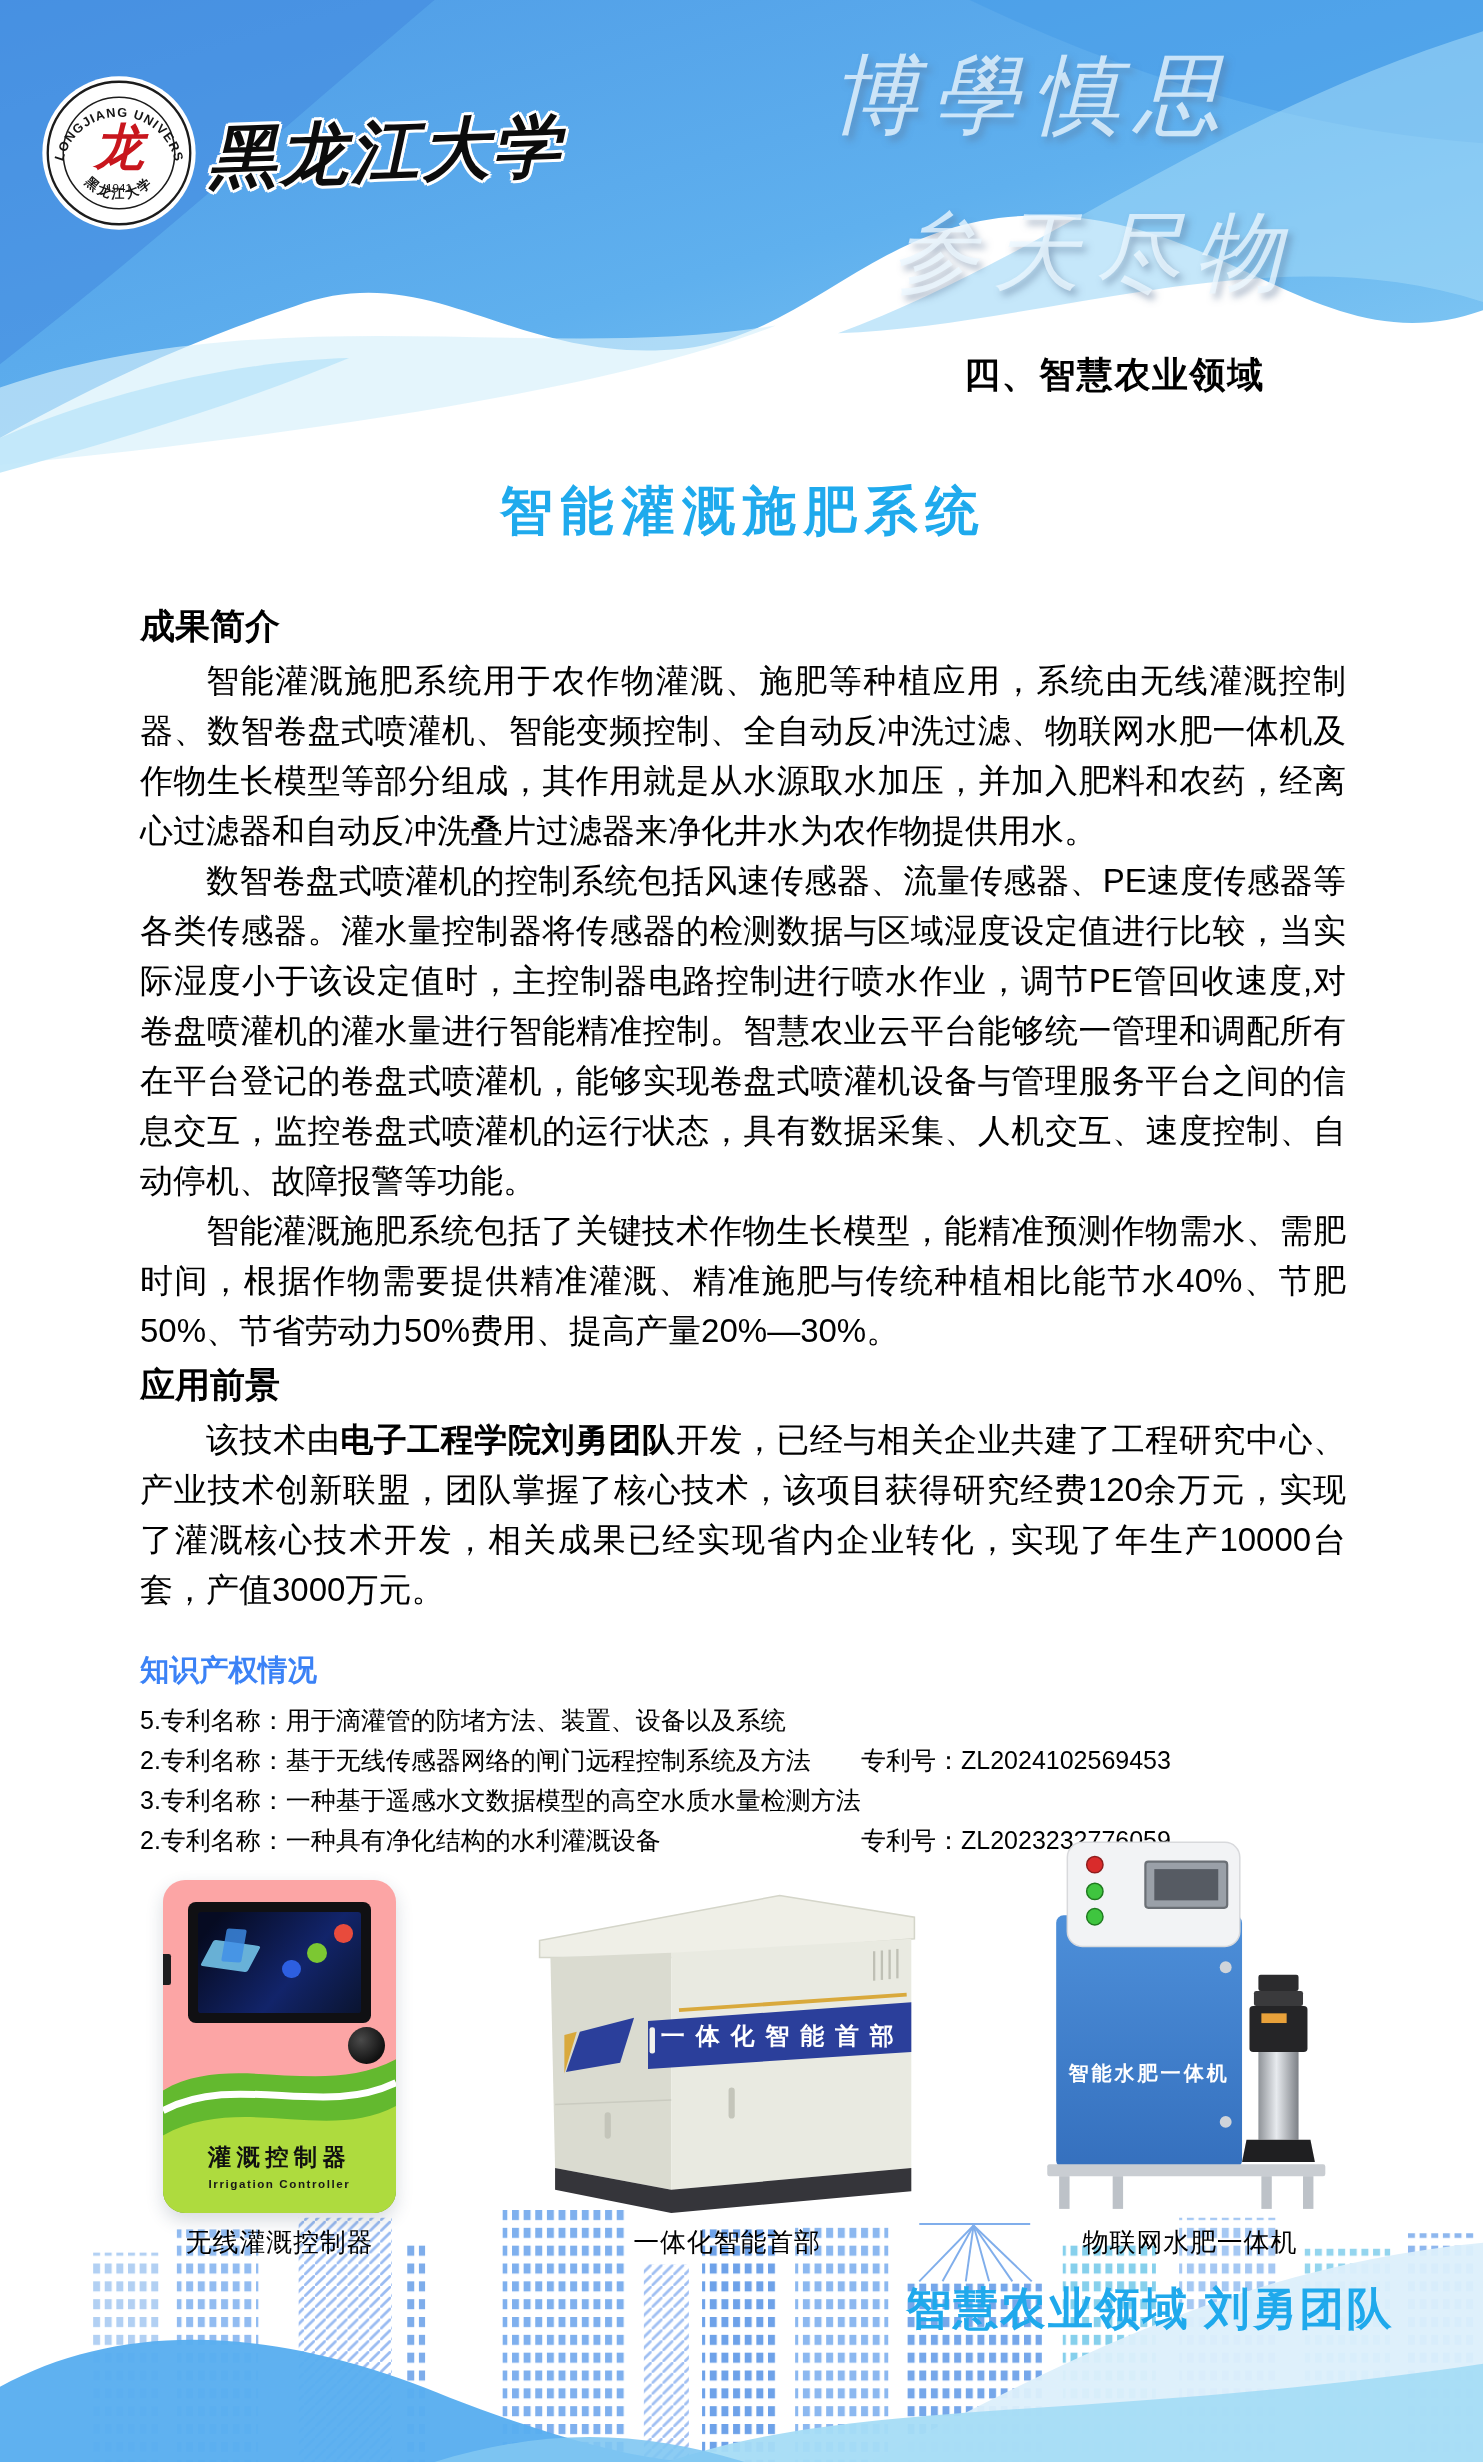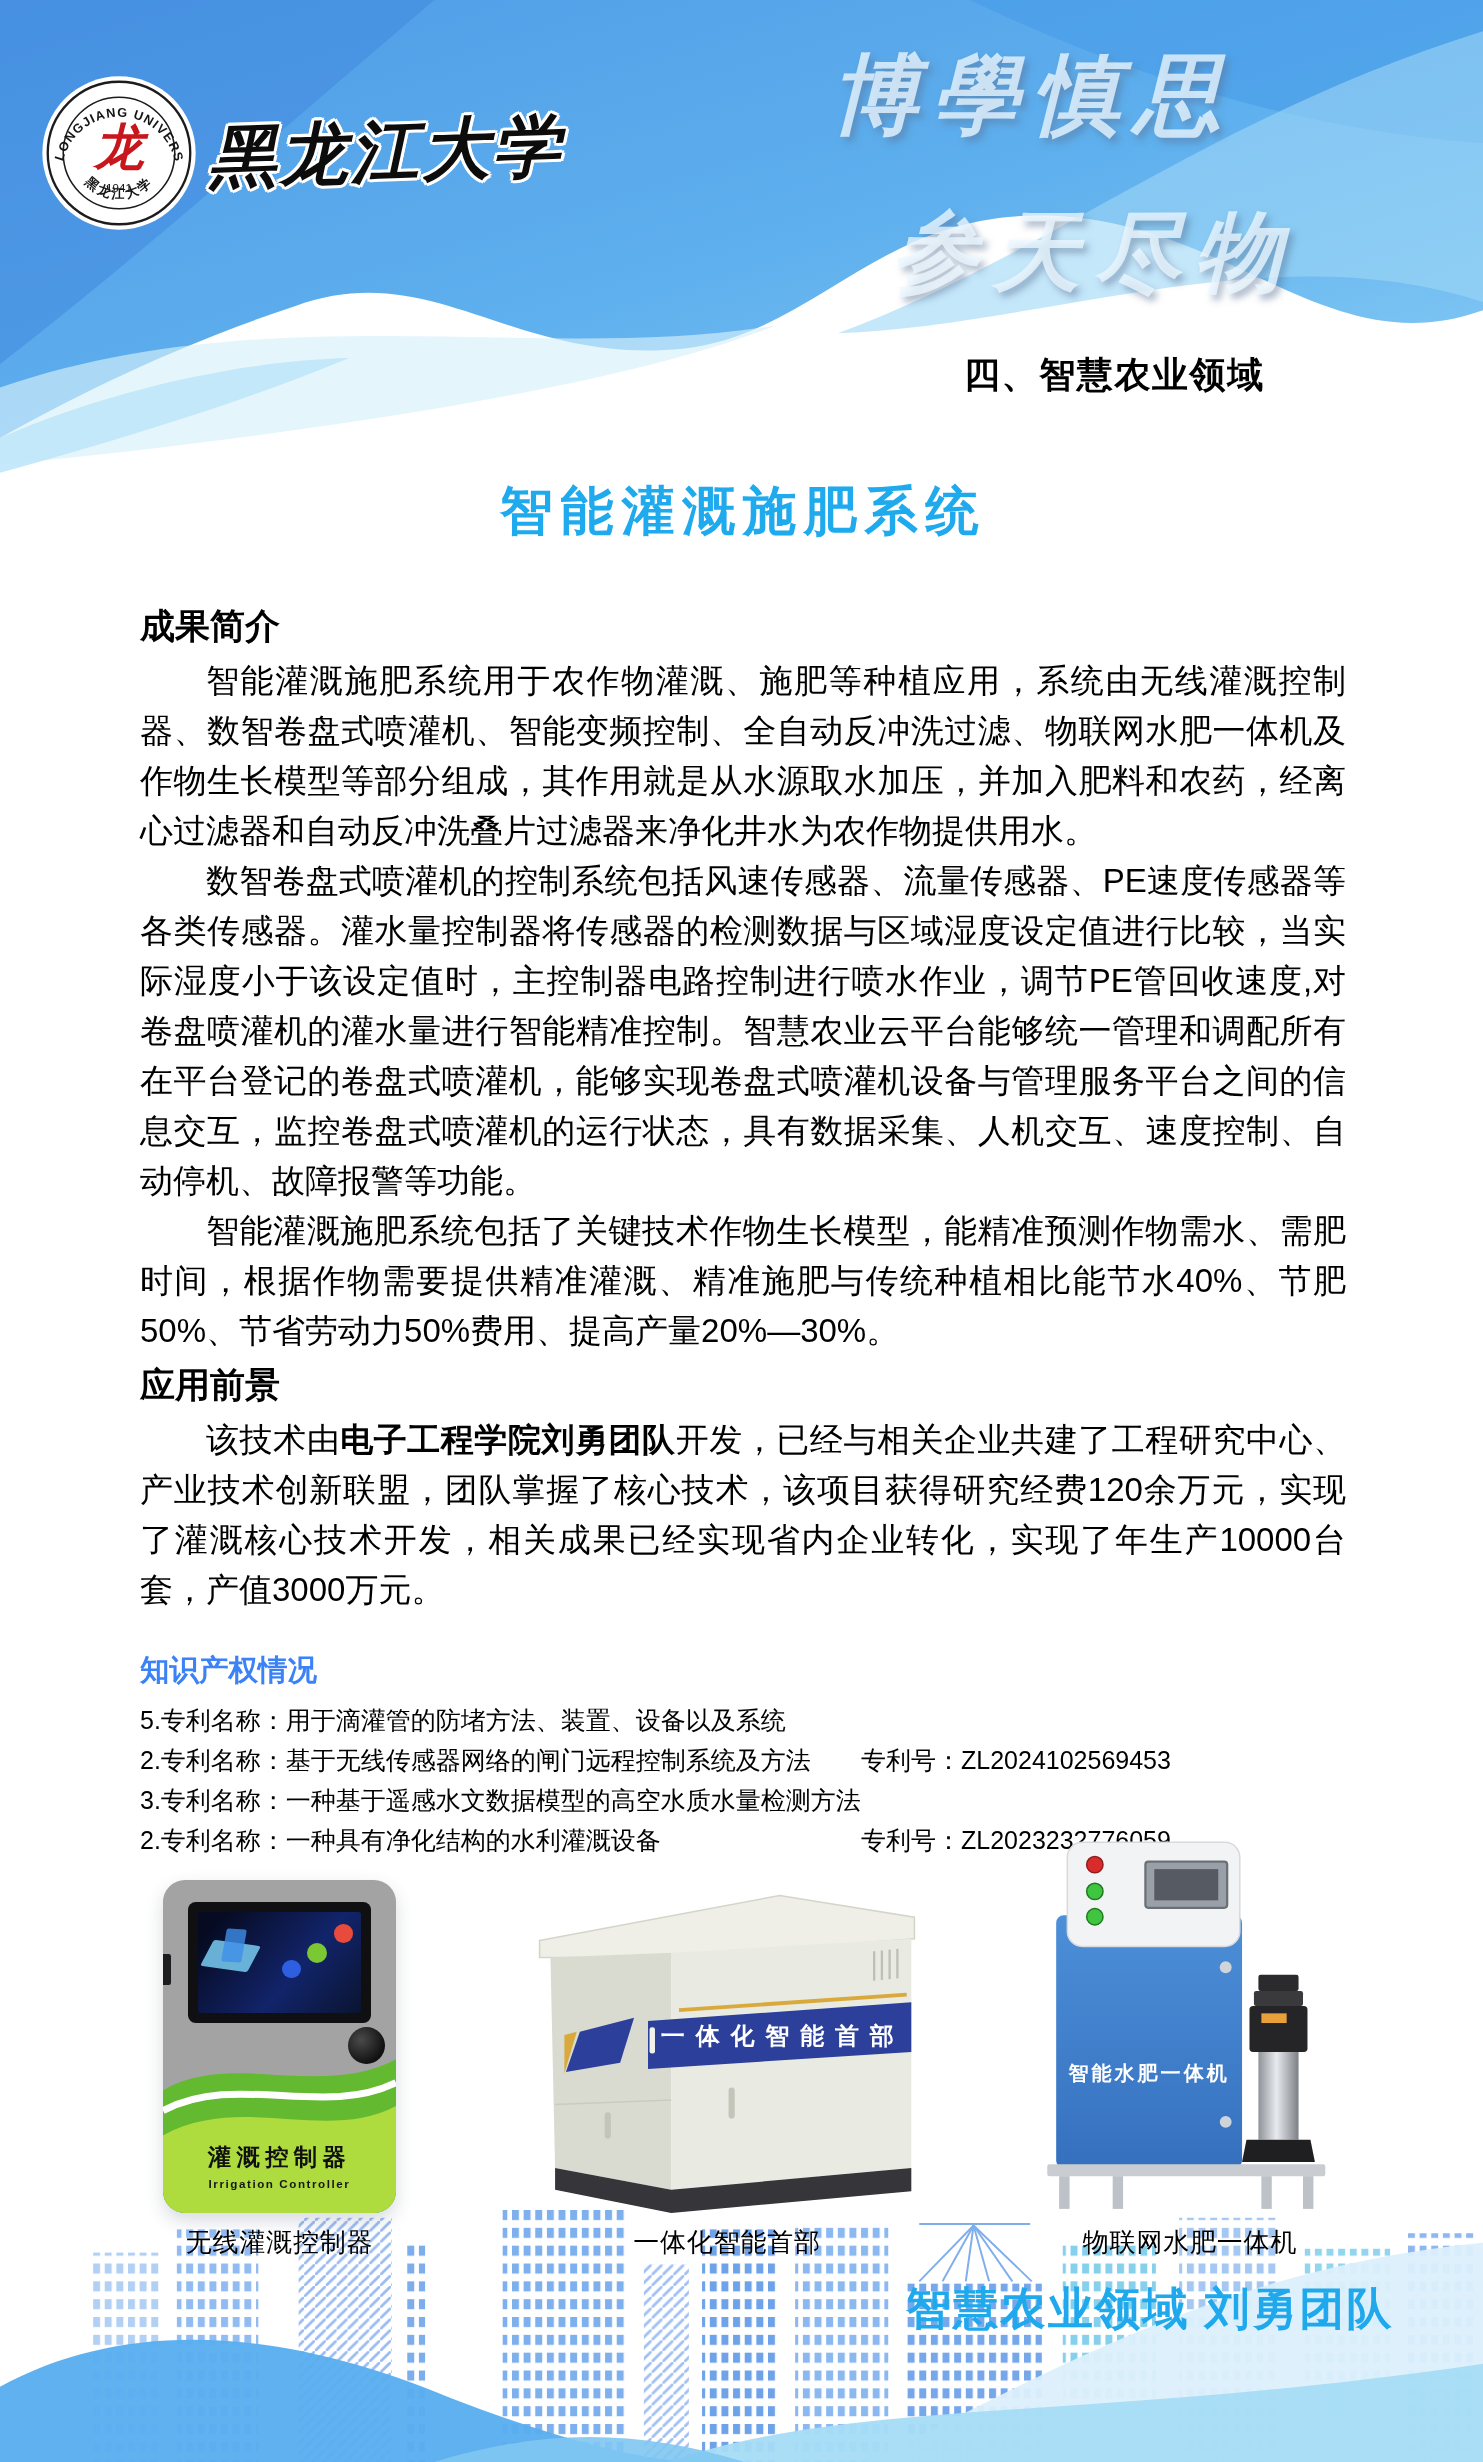--- a/index.html
+++ b/index.html
@@ -8,21 +8,21 @@
 
   
   .header-waves{position:absolute;left:0;top:0;width:1484px;height:496px;z-index:1;}
   .logo-wrap{position:absolute;left:40px;top:74px;width:158px;height:158px;z-index:3;}
   .uni-name{
     position:absolute;left:208px;top:107px;z-index:3;
     font-size:68px;font-weight:bold;font-style:italic;letter-spacing:3.1px;color:#0c0c0c;
     transform:rotate(-2deg);
     text-shadow:3.1px 0 0 #fff,-3.1px 0 0 #fff,0 3.1px 0 #fff,0 -3.1px 0 #fff,2.3px 2.3px 0 #fff,-2.3px -2.3px 0 #fff,2.3px -2.3px 0 #fff,-2.3px 2.3px 0 #fff;
   }
-  .motto{position:absolute;z-index:2;font-style:italic;font-weight:bold;
+  .motto{position:absolute;z-index:2;font-style:italic;font-weight:normal;
     color:rgba(236,247,255,0.78);
     text-shadow:3.9px 5.4px 7px rgba(90,115,150,0.5);
     letter-spacing:14px;font-size:87px;line-height:1;}
   .motto.l1{left:831px;top:51px;}
   .motto.l2{left:892px;top:208px;}
   .section-heading{position:absolute;left:964px;top:351px;z-index:3;
     font-size:36px;font-weight:bold;color:#000;letter-spacing:1.6px;}
 
   
   .main-title{position:absolute;left:140px;top:476px;width:1206px;z-index:3;
@@ -39,21 +39,21 @@
   .patent-no{flex:1;}
 
   
   .products{position:absolute;left:132px;top:1826px;width:1221px;height:434px;z-index:3;
     display:flex;justify-content:space-between;}
   .product{display:flex;flex-direction:column;justify-content:flex-end;align-items:center;}
   .product .caption{margin-top:12.4px;font-size:26px;color:#000;letter-spacing:0.8px;}
   .p1{width:295px;} .p2{width:403px;} .p3{width:326px;}
 
   
-  .ctrl-box{position:relative;width:233px;height:333px;background:#a3a3a3;border-radius:22px;
+  .ctrl-box{position:relative;width:233px;height:333px;background:#fca5a5;border-radius:22px;
     box-shadow:0 7.8px 17px rgba(40,60,90,.18);overflow:hidden;}
   .ctrl-screen{position:absolute;left:25px;top:22px;width:183px;height:121px;background:#101013;border-radius:7.8px;}
   .ctrl-screen .lcd{position:absolute;left:10px;top:10px;right:10px;bottom:10px;border-radius:3.1px;
     background:linear-gradient(130deg,#060b22 10%,#12246a 60%,#0a1430 100%);overflow:hidden;}
   .lcd .panel{position:absolute;left:9.3px;top:31px;width:47px;height:26px;background:#79cdf2;opacity:.85;
     transform:skew(-28deg,8deg);border-radius:2.3px;}
   .lcd .panel2{position:absolute;left:26px;top:17px;width:20px;height:33px;background:#3f8fe8;opacity:.8;
     transform:skew(-10deg,4deg);border-radius:2.3px;}
   .lcd .dotb{position:absolute;left:84px;top:48px;width:18.6px;height:18.6px;border-radius:50%;background:#2d5fe0;}
   .lcd .dotg{position:absolute;left:109px;top:31px;width:20px;height:20px;border-radius:50%;background:#7cc832;}

